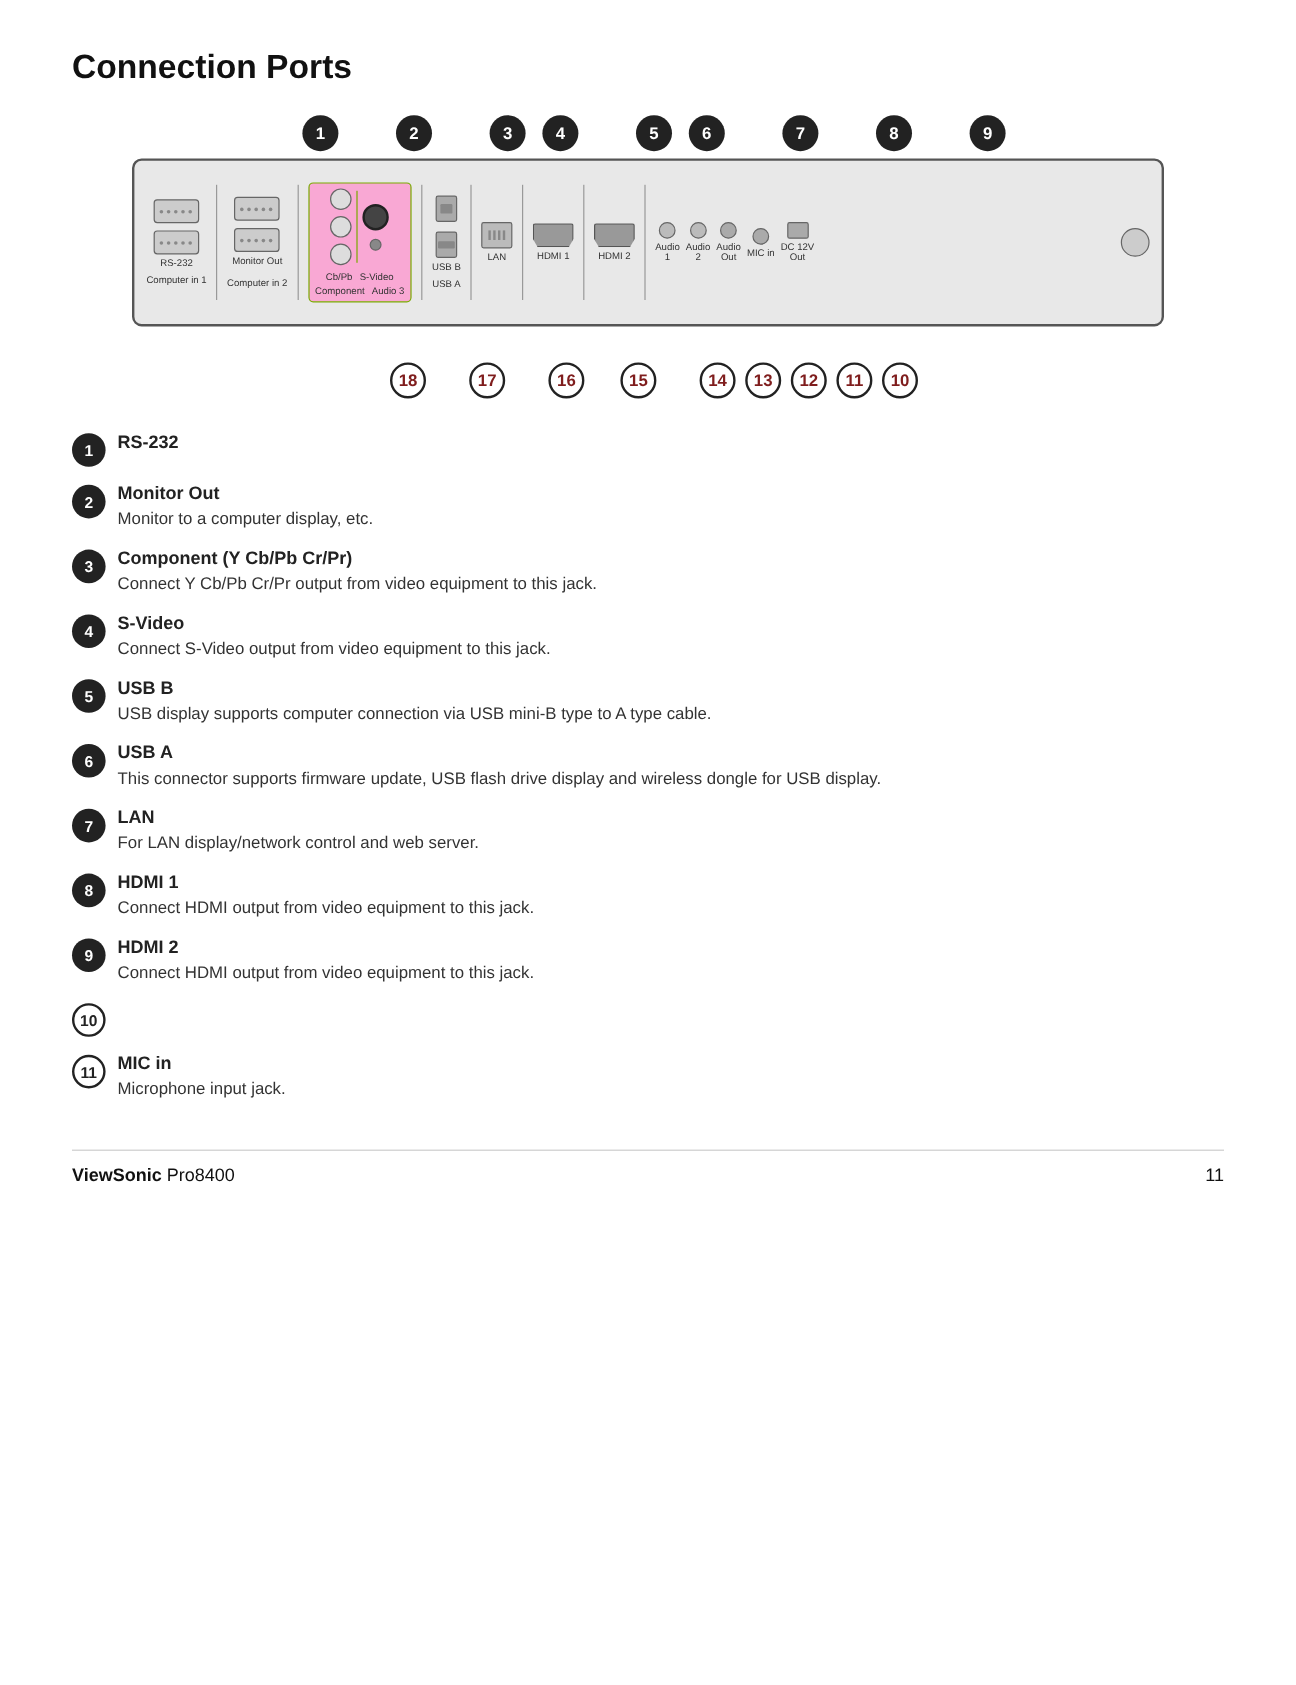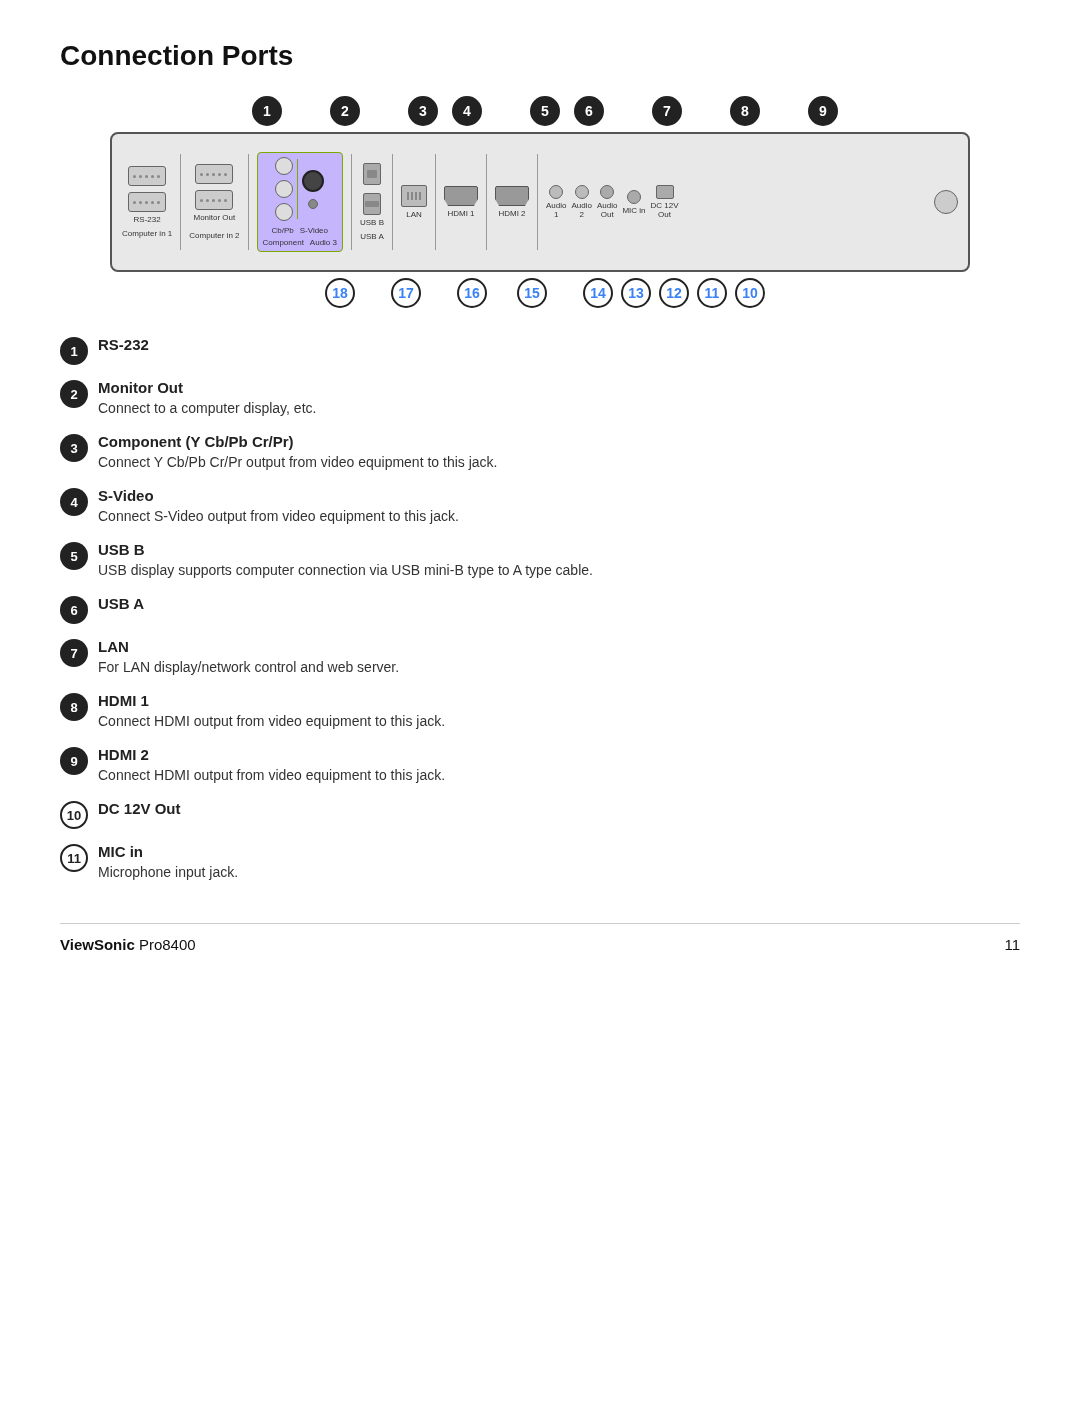--- a/index.html
+++ b/index.html
@@ -51,22 +51,23 @@
       display: flex;
       align-items: center;
       justify-content: center;
       font-size: 14px;
       font-weight: bold;
       flex-shrink: 0;
     }
 
     .num-circle.outline {
       background: #fff;
-      color: #3b82f6;
+      color: #7f1d1d;
       border: 2.5px solid #222;
+      margin-top: 24px;
     }
 
     
     .panel-box {
       width: 860px;
       height: 140px;
       border: 2.5px solid #555;
       border-radius: 8px;
       background: #e8e8e8;
       position: relative;
@@ -132,21 +133,21 @@
     .port-small-rect {
       width: 18px;
       height: 14px;
       border: 1.5px solid #666;
       border-radius: 2px;
       background: #ccc;
     }
 
     
     .green-group {
-      background: #c4b5fd;
+      background: #f9a8d4;
       border: 1.5px solid #7aaa00;
       border-radius: 4px;
       padding: 4px 5px;
       display: flex;
       flex-direction: column;
       align-items: center;
       gap: 3px;
     }
 
     
@@ -480,21 +481,21 @@
     <div class="desc-number">1</div>
     <div class="desc-content">
       <div class="desc-title">RS-232</div>
     </div>
   </li>
 
   <li class="desc-item">
     <div class="desc-number">2</div>
     <div class="desc-content">
       <div class="desc-title">Monitor Out</div>
-      <div class="desc-text">Connect to a computer display, etc.</div>
+      <div class="desc-text">Monitor to a computer display, etc.</div>
     </div>
   </li>
 
   <li class="desc-item">
     <div class="desc-number">3</div>
     <div class="desc-content">
       <div class="desc-title">Component (Y Cb/Pb Cr/Pr)</div>
       <div class="desc-text">Connect Y Cb/Pb Cr/Pr output from video equipment to this jack.</div>
     </div>
   </li>
@@ -512,20 +513,21 @@
     <div class="desc-content">
       <div class="desc-title">USB B</div>
       <div class="desc-text">USB display supports computer connection via USB mini-B type to A type cable.</div>
     </div>
   </li>
 
   <li class="desc-item">
     <div class="desc-number">6</div>
     <div class="desc-content">
       <div class="desc-title">USB A</div>
+      <div class="desc-text">This connector supports firmware update, USB flash drive display and wireless dongle for USB display.</div>
     </div>
   </li>
 
   <li class="desc-item">
     <div class="desc-number">7</div>
     <div class="desc-content">
       <div class="desc-title">LAN</div>
       <div class="desc-text">For LAN display/network control and web server.</div>
     </div>
   </li>
@@ -542,21 +544,20 @@
     <div class="desc-number">9</div>
     <div class="desc-content">
       <div class="desc-title">HDMI 2</div>
       <div class="desc-text">Connect HDMI output from video equipment to this jack.</div>
     </div>
   </li>
 
   <li class="desc-item">
     <div class="desc-number outline">10</div>
     <div class="desc-content">
-      <div class="desc-title">DC 12V Out</div>
     </div>
   </li>
 
   <li class="desc-item">
     <div class="desc-number outline">11</div>
     <div class="desc-content">
       <div class="desc-title">MIC in</div>
       <div class="desc-text">Microphone input jack.</div>
     </div>
   </li>

